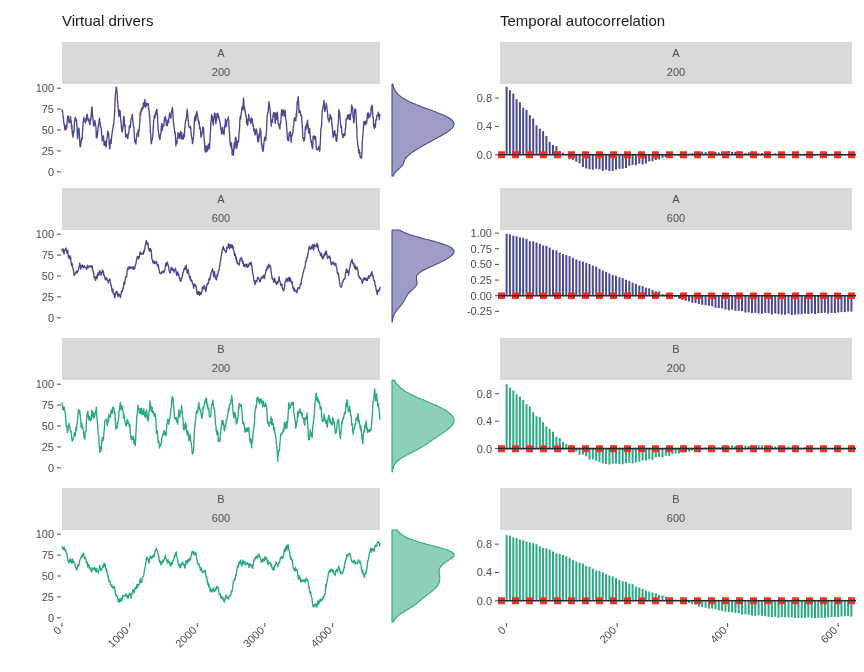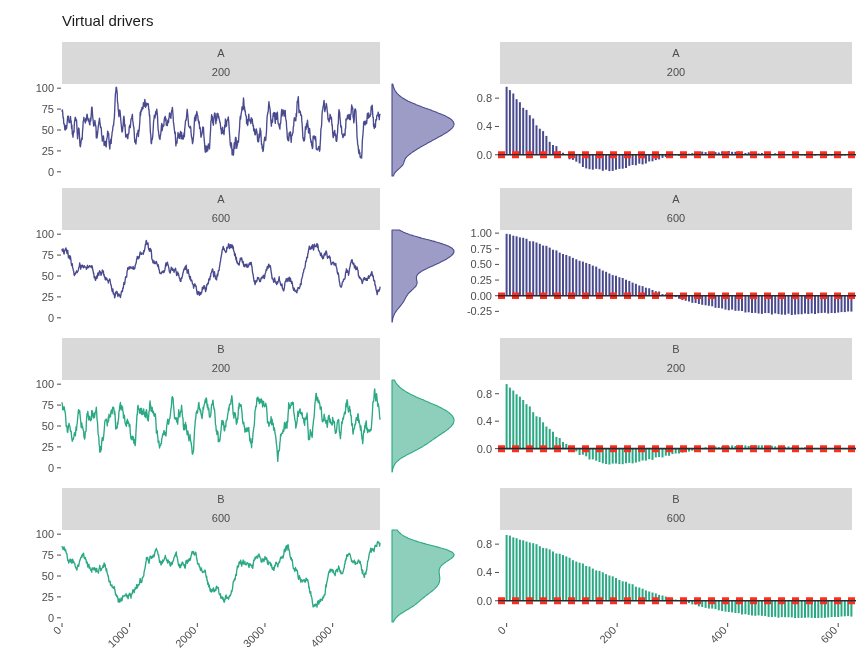--- a/index.html
+++ b/index.html
@@ -14,20 +14,21 @@
   .tickmark{stroke:#4d4d4d;stroke-width:1;}
   .zeroline{stroke:#2b2b2b;stroke-width:1.6;}
   .ciline{stroke:#ff2d20;stroke-width:3;stroke-dasharray:7 7;stroke-linecap:butt;}
 </style>
 </head>
 <body>
 
 <div id="stage">
 
   <div class="panel-title" style="left:62px;top:12px;">Virtual drivers</div>
+  <div class="panel-title" style="left:500px;top:12px;">Temporal autocorrelation</div>
 
   <svg id="figure-svg" width="864" height="672">
       <rect x="62" y="42" width="318" height="42" class="striprect"></rect>
       <text x="221" y="57" class="striptext" text-anchor="middle">A</text>
       <text x="221" y="76" class="striptext" text-anchor="middle">200</text>
       <rect x="500" y="42" width="352" height="42" class="striprect"></rect>
       <text x="676" y="57" class="striptext" text-anchor="middle">A</text>
       <text x="676" y="76" class="striptext" text-anchor="middle">200</text>
       <text x="54" y="175.8181818181818" class="ticktext" text-anchor="end">0</text>
       <line x1="57" y1="171.8181818181818" x2="61" y2="171.8181818181818" class="tickmark"></line>

